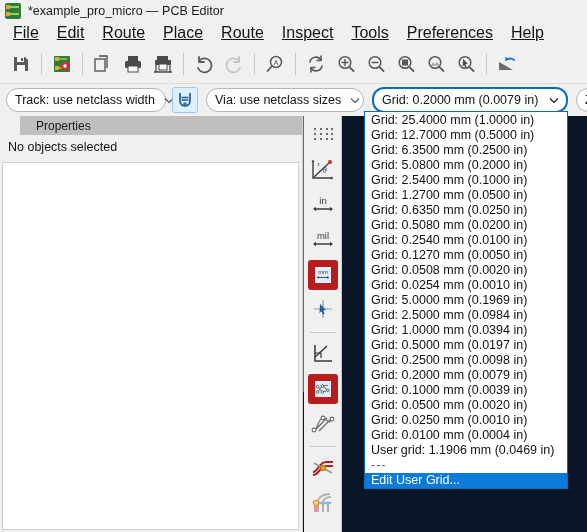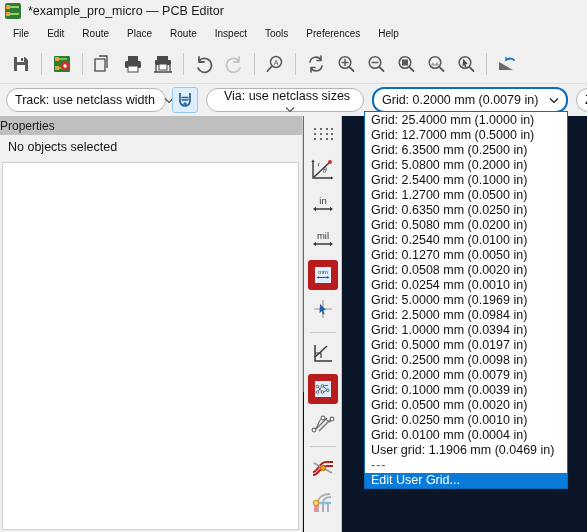--- a/index.html
+++ b/index.html
@@ -55,25 +55,26 @@
 
   
   #menubar {
     position: absolute; left: 0; top: 22px;
     width: 587px; height: 22px;
     background: #f0f0f0;
     display: flex; align-items: center;
     padding-left: 4px;
   }
   #menubar .menu-item {
-    font-size: 10px;
+    font-size: 16px;
     color: #141414;
     padding: 2px 9px;
     white-space: nowrap;
     cursor: default;
+    text-decoration: underline;
   }
 
   
   #toolbar1 {
     position: absolute; left: 0; top: 44px;
     width: 587px; height: 40px;
     background: #f0f0f0;
     display: flex; align-items: center;
     padding-left: 6px;
     border-bottom: 1px solid #dcdcdc;
@@ -138,21 +139,22 @@
     width: 303px; height: 416px;
     background: #f0f0f0;
     border-right: 1px solid #d0d0d0;
   }
   #propdock .dock-title {
     height: 19px;
     background: #bfbfbf;
     color: #1a1a1a;
     font-size: 12px;
     display: flex; align-items: center;
-    padding-left: 0;
+    padding-left: 16px;
+    margin-left: 20px;
   }
   #propdock .dock-sub {
     height: 24px;
     background: #f0f0f0;
     color: #141414;
     font-size: 12.5px;
     display: flex; align-items: center;
     padding-left: 8px;
   }
   #propdock .dock-body {
@@ -398,21 +400,21 @@
     </div>
 
     <div class="tgl">
       <svg width="18" height="18" viewBox="0 0 18 18">
         <path d="M4 2v8a5 5 0 0 0 10 0V2" fill="none" stroke="#2b5d80" stroke-width="1.7"></path>
         <path d="M5.5 6.5h7M5.5 9h7" stroke="#2b5d80" stroke-width="1.4"></path>
         <circle cx="9" cy="13.2" r="1.9" fill="#1e7ac4"></circle>
       </svg>
     </div>
 
-    <div class="combo" style="width:158px; margin-left:2px;flex-direction:column;">
+    <div class="combo" style="width:158px; margin-left:2px;">
       <span class="lbl">Via: use netclass sizes</span>
       <span class="chev">
         <svg width="10" height="7" viewBox="0 0 10 7">
             <path d="M1 1.5L5 5.5 9 1.5" fill="none" stroke="#555" stroke-width="1.2"></path>
           </svg>
       </span>
     </div>
 
     <div class="combo focused" style="width:196px; margin-left:8px; height:26px;">
       <span class="lbl">Grid: 0.2000 mm (0.0079 in)</span>

